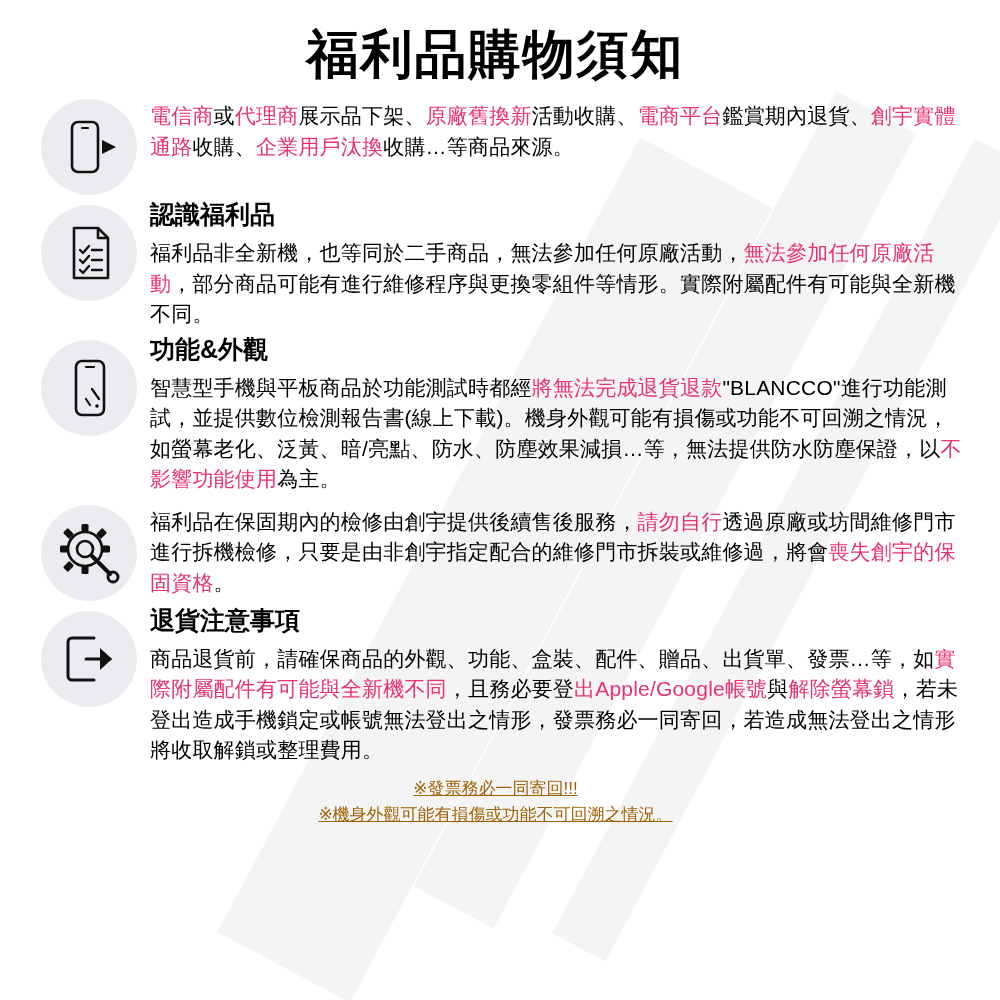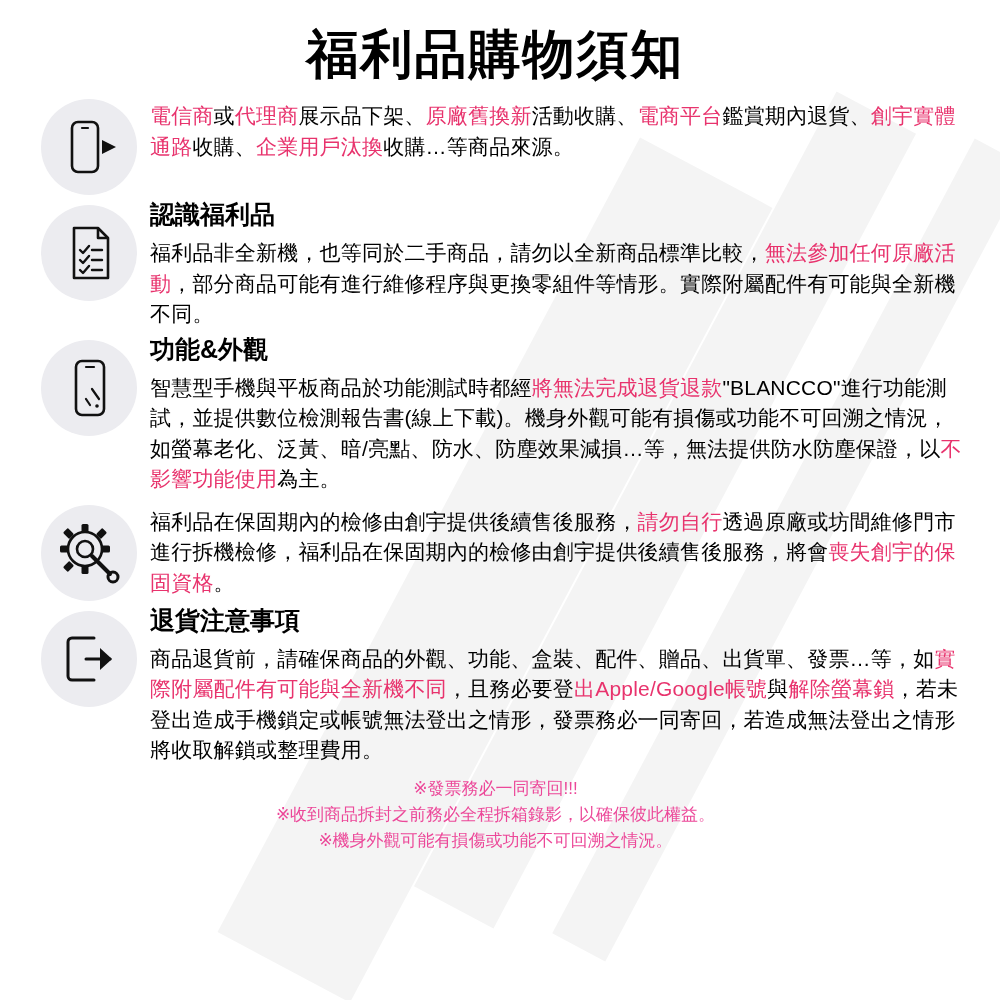--- a/index.html
+++ b/index.html
@@ -92,21 +92,22 @@
     letter-spacing: 0.2px;
     margin-top: 8px;
   }
   .hl { color: #e8336d; }
 
   .footer {
     margin-top: 10px;
     text-align: center;
     font-size: 17px;
     line-height: 1.55;
-    color: #ec4899;
+    color: #a16207;
+    text-decoration: underline;
   }
   .footer div { white-space: nowrap; }
 
   svg { display: block; }
 </style>
 </head>
 <body>
 
 <div class="watermark">
   <div class="wm-bar wm1"></div>
@@ -148,21 +149,21 @@
             <path d="M26 42 l3 3 l6 -7" fill="none" stroke="#111" stroke-width="2.4" stroke-linecap="round" stroke-linejoin="round"></path>
             <line x1="38" y1="42" x2="48" y2="42" stroke="#111" stroke-width="2.4" stroke-linecap="round"></line>
             <path d="M26 52 l3 3 l6 -7" fill="none" stroke="#111" stroke-width="2.4" stroke-linecap="round" stroke-linejoin="round"></path>
             <line x1="38" y1="52" x2="48" y2="52" stroke="#111" stroke-width="2.4" stroke-linecap="round"></line>
           </svg>
         </div>
       </div>
       <div class="body-col">
         <div class="sec-title">認識福利品</div>
         <div class="sec-text">
-          <span>福利品非全新機，也等同於二手商品，請勿以全新商品標準比較，</span><span class="hl">無法參加任何原廠活動</span><span>，部分商品可能有進行維修程序與更換零組件等情形。實際附屬配件有可能與全新機不同。</span>
+          <span>福利品非全新機，也等同於二手商品，無法參加任何原廠活動，</span><span class="hl">無法參加任何原廠活動</span><span>，部分商品可能有進行維修程序與更換零組件等情形。實際附屬配件有可能與全新機不同。</span>
         </div>
       </div>
     </div>
 
     <div class="section">
       <div class="icon-col">
         <div class="icon-badge">
           <svg width="70" height="70" viewBox="0 0 70 70">
             <rect x="22" y="8" width="28" height="54" rx="6" ry="6" fill="none" stroke="#111" stroke-width="2.6"></rect>
             <line x1="32" y1="14" x2="40" y2="14" stroke="#111" stroke-width="2.2" stroke-linecap="round"></line>
@@ -197,21 +198,21 @@
               <rect x="46" y="13" width="7" height="9" rx="1.5" transform="rotate(45 49.5 17.5)"></rect>
               <rect x="13" y="46" width="7" height="9" rx="1.5" transform="rotate(45 16.5 50.5)"></rect>
             </g>
             <line x1="40" y1="40" x2="58" y2="58" stroke="#111" stroke-width="4" stroke-linecap="round"></line>
             <circle cx="61" cy="61" r="5" fill="none" stroke="#111" stroke-width="3"></circle>
           </svg>
         </div>
       </div>
       <div class="body-col">
         <div class="sec-text">
-          <span>福利品在保固期內的檢修由創宇提供後續售後服務，</span><span class="hl">請勿自行</span><span>透過原廠或坊間維修門市進行拆機檢修，福利品在保固期內的檢修由創宇提供後續售後服務，將會</span><span class="hl">喪失創宇的保固資格</span><span>。</span>
+          <span>福利品在保固期內的檢修由創宇提供後續售後服務，</span><span class="hl">請勿自行</span><span>透過原廠或坊間維修門市進行拆機檢修，只要是由非創宇指定配合的維修門市拆裝或維修過，將會</span><span class="hl">喪失創宇的保固資格</span><span>。</span>
         </div>
       </div>
     </div>
 
     <div class="section">
       <div class="icon-col">
         <div class="icon-badge">
           <svg width="70" height="70" viewBox="0 0 70 70">
             <path d="M40 14 H18 a4 4 0 0 0 -4 4 V52 a4 4 0 0 0 4 4 H40" fill="none" stroke="#111" stroke-width="3" stroke-linecap="round" stroke-linejoin="round"></path>
             <line x1="32" y1="35" x2="56" y2="35" stroke="#111" stroke-width="3" stroke-linecap="round"></line>
@@ -224,17 +225,16 @@
         <div class="sec-text">
           <span>商品退貨前，請確保商品的外觀、功能、盒裝、配件、贈品、出貨單、發票…等，如</span><span class="hl">實際附屬配件有可能與全新機不同</span><span>，且務必要登</span><span class="hl">出Apple/Google帳號</span><span>與</span><span class="hl">解除螢幕鎖</span><span>，若未登出造成手機鎖定或帳號無法登出之情形，發票務必一同寄回，若造成無法登出之情形將收取解鎖或整理費用。</span>
         </div>
       </div>
     </div>
 
   </div>
 
   <div class="footer">
     <div>※發票務必一同寄回!!!</div>
-    <div>※收到商品拆封之前務必全程拆箱錄影，以確保彼此權益。</div>
     <div>※機身外觀可能有損傷或功能不可回溯之情況。</div>
   </div>
 
 </div>
 
 </body></html>

